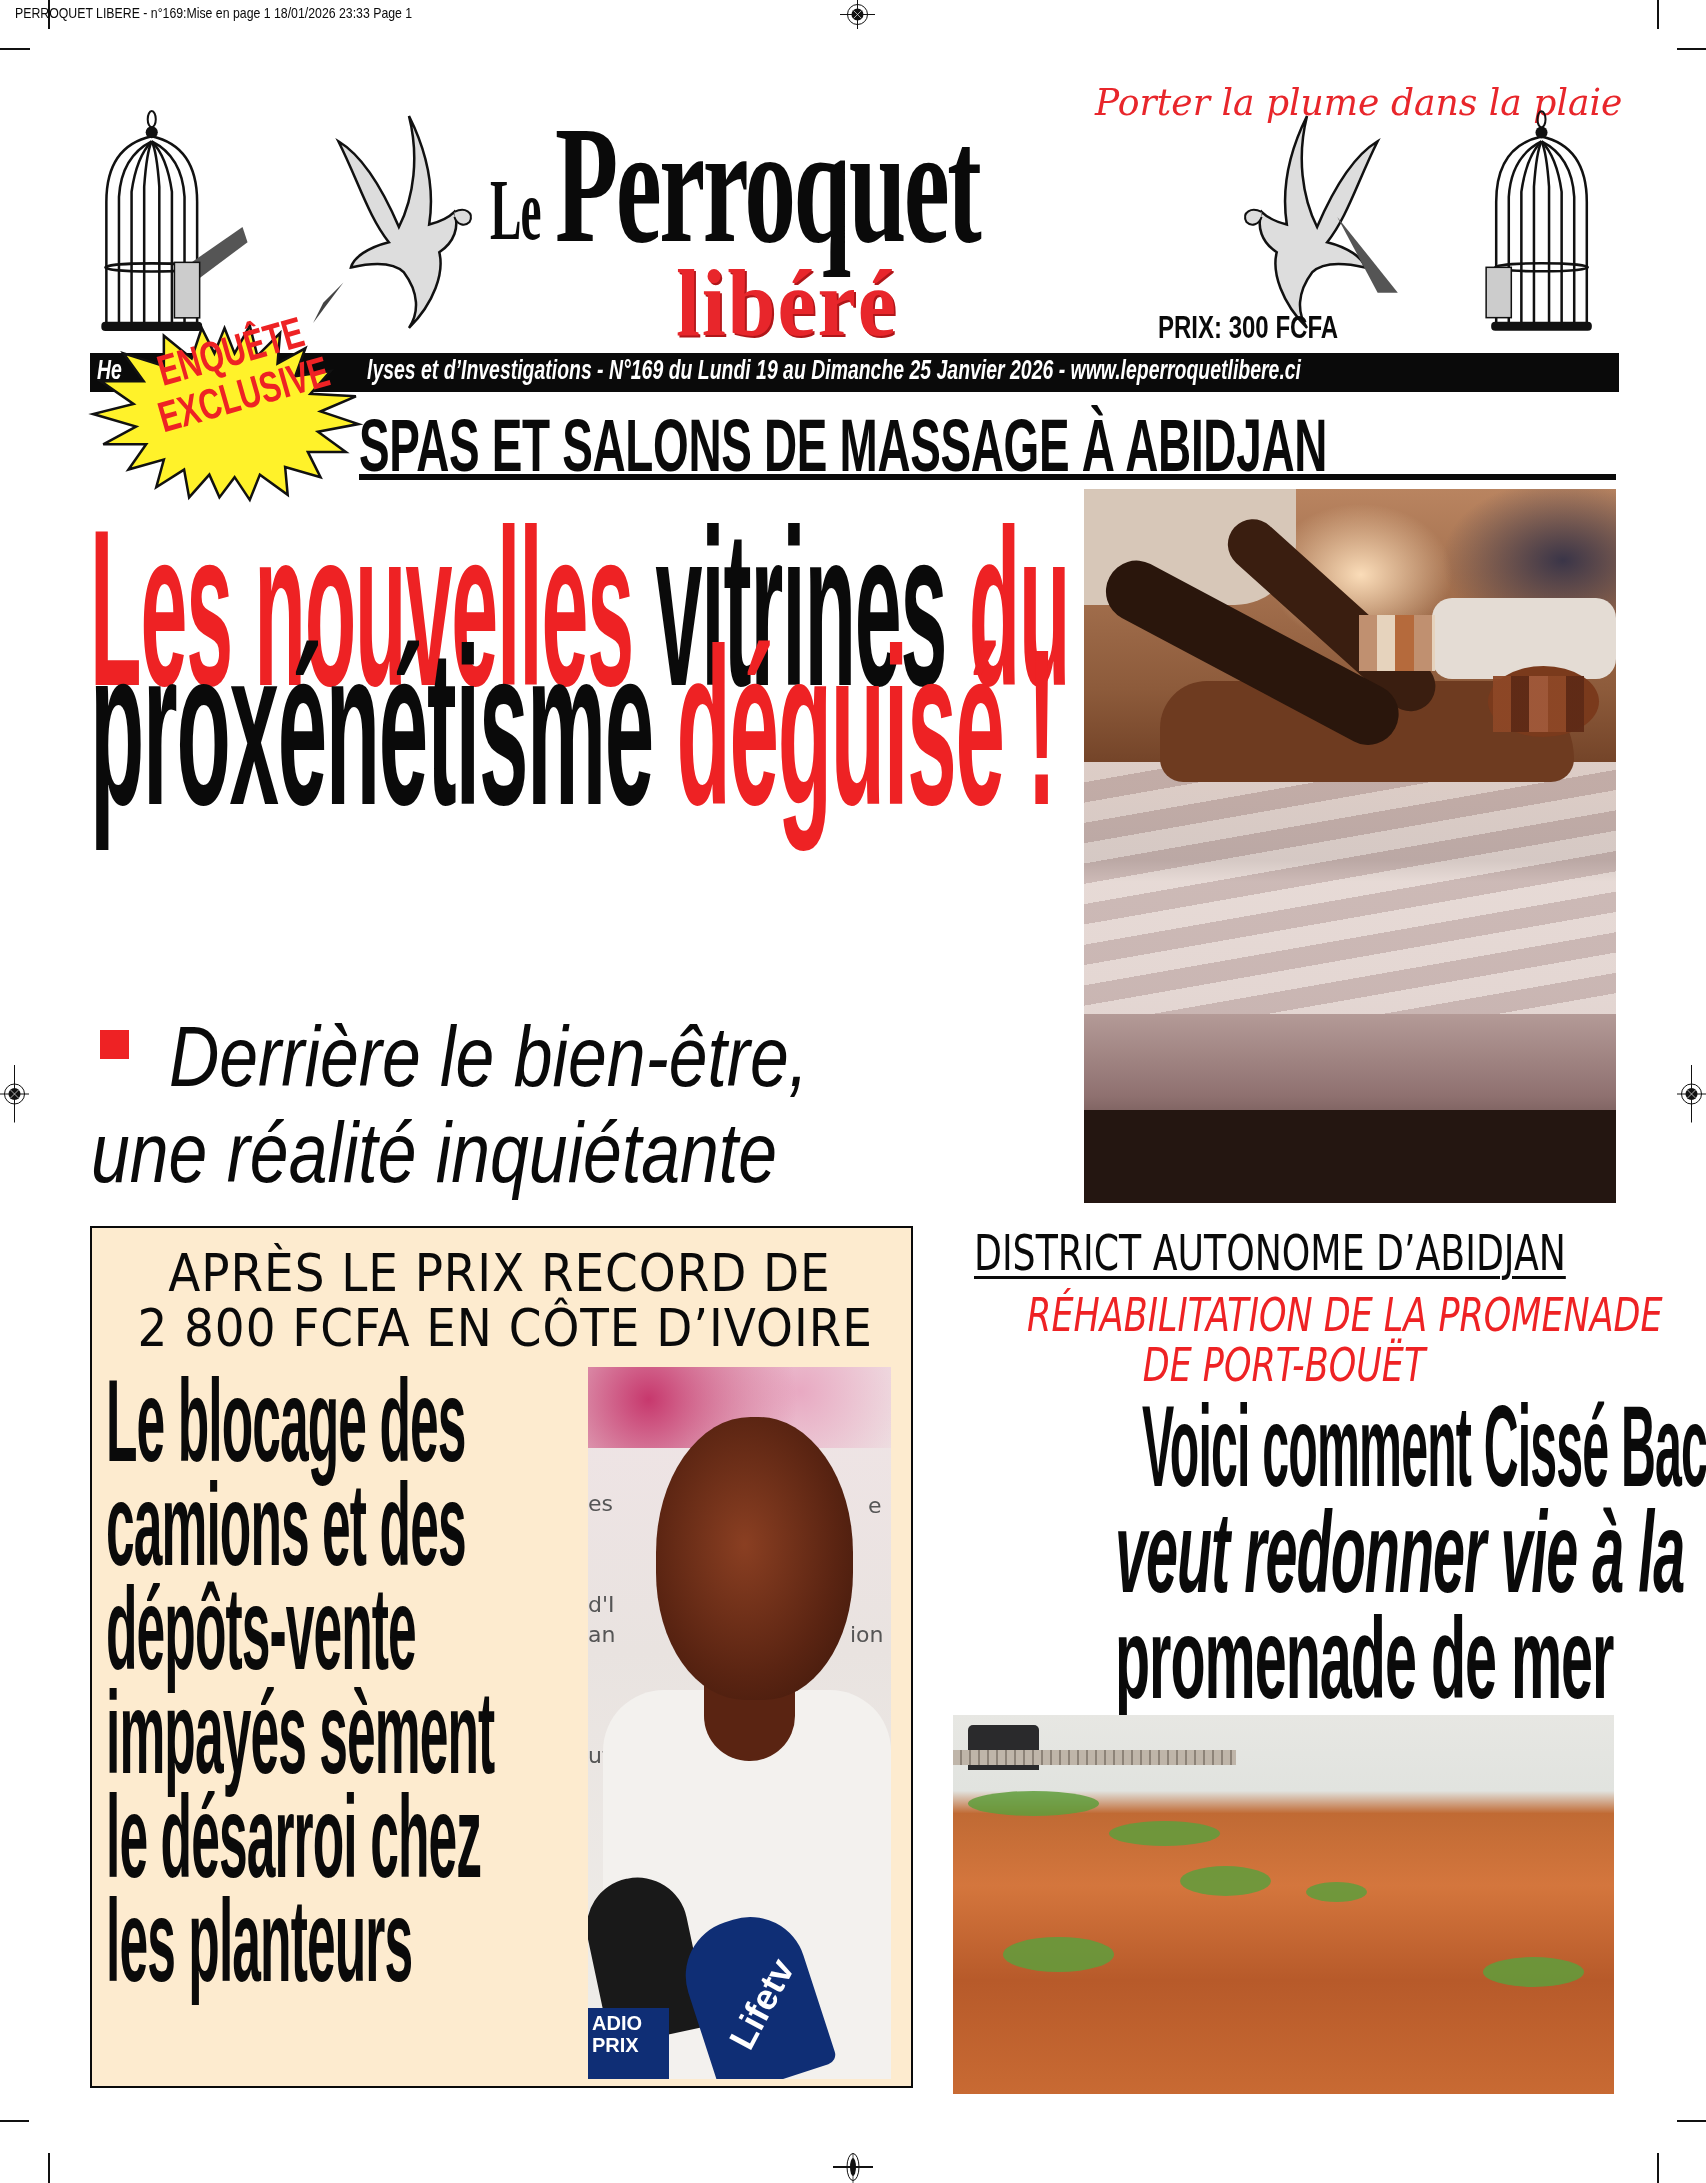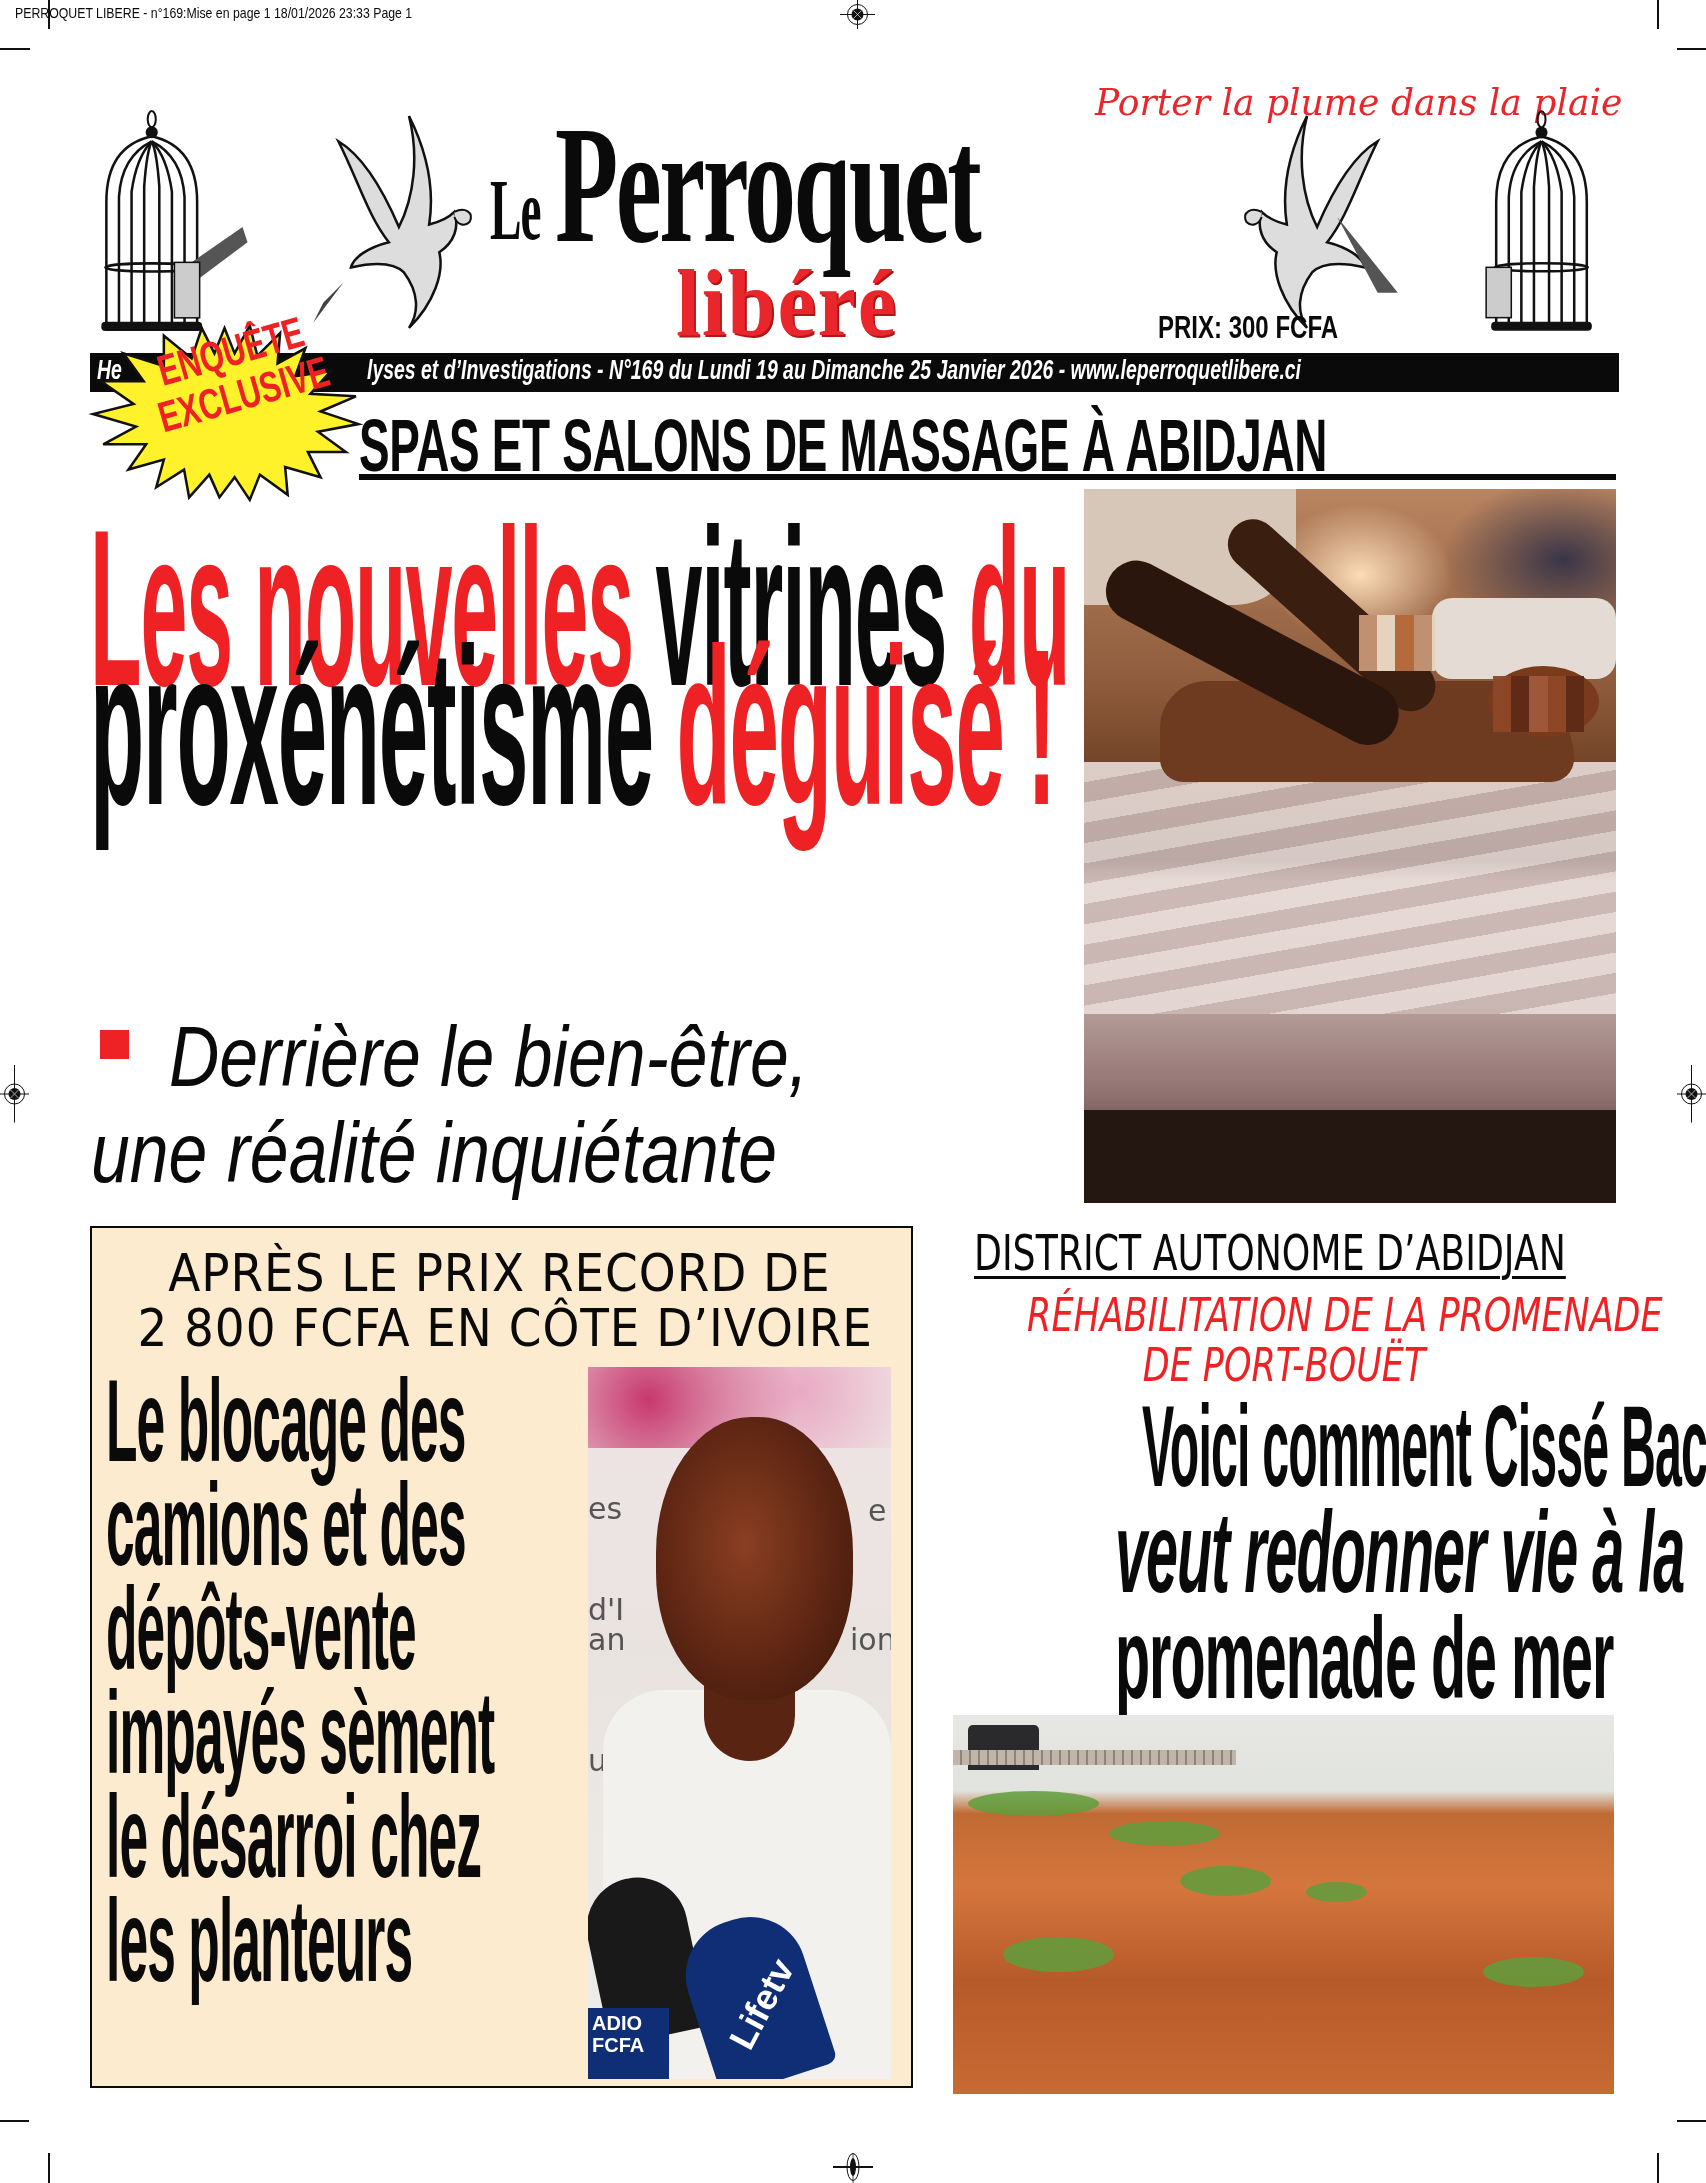--- a/index.html
+++ b/index.html
@@ -106,21 +106,21 @@
   .pmn-neck { position:absolute; left:116px; top:303px; width:91px; height:91px; background:#5a2412; border-radius:0 0 45px 45px; }
   .pmn-mic1 { position:absolute; left:5px; top:510px; width:101px; height:161px; background:#191919;
        border-radius:50px 50px 10px 10px; transform:rotate(-12deg); }
   .pmn-mic2 { position:absolute; left:106px; top:550px; width:121px; height:167px; background:#0f2e75;
        border-radius:56px 56px 10px 10px; transform:rotate(-18deg); }
   .pmn-mic-label { position:absolute; left:126px; top:616px; color:#fff; font-weight:bold; font-size:36px;
        transform:rotate(-62deg); font-family:"Liberation Sans", sans-serif; }
   .pmn-radio { position:absolute; left:0; top:641px; width:81px; height:71px; background:#0f2e75; color:#fff;
        font-weight:bold; font-size:20px; line-height:22px; padding:4px; box-sizing:border-box;
        font-family:"Liberation Sans", sans-serif; }
-  .pmn-bgtext { position:absolute; color:#555; font-size:30px; font-family:"DejaVu Sans", sans-serif; }
+  .pmn-bgtext { position:absolute; color:#555; font-size:22px; font-family:"DejaVu Sans", sans-serif; }
 
   
   .r-kicker { left:974px; top:1229px; font-size:49px; line-height:1; white-space:nowrap;
        font-family:"DejaVu Sans", sans-serif; transform:scaleX(0.74); transform-origin:left top;
        text-decoration:underline; text-decoration-thickness:3px; text-underline-offset:6px; }
   .r-sub { left:946px; width:676px; text-align:center; color:#ee2224; font-style:italic;
        font-size:46px; line-height:1; white-space:nowrap; font-family:"DejaVu Sans", sans-serif;
        transform:scaleX(0.76); transform-origin:center top; }
   .rs-1 { top:1292px; }
   .rs-2 { top:1342px; }
@@ -300,21 +300,21 @@
   <span class="pmn-bgtext" style="left:262px;top:255px;">ion</span>
   <span class="pmn-bgtext" style="left:0;top:376px;">ut.</span>
   <span class="pmn-bgtext" style="left:237px;top:373px;">des p</span>
   <span class="pmn-bgtext" style="left:237px;top:404px;">nsta</span>
   <div class="pmn-shirt"></div>
   <div class="pmn-neck"></div>
   <div class="pmn-head"></div>
   <div class="pmn-mic1"></div>
   <div class="pmn-mic2"></div>
   <span class="pmn-mic-label">Lifetv</span>
-  <div class="pmn-radio">ADIO FCFA</div>
+  <div class="pmn-radio">ADIO PRIX</div>
 </div>
 
 <div class="abs r-kicker">DISTRICT AUTONOME D’ABIDJAN</div>
 <div class="abs r-sub rs-1">RÉHABILITATION DE LA PROMENADE</div>
 <div class="abs r-sub rs-2">DE PORT-BOUËT</div>
 
 <div class="abs r-head rh-1">
     <span class="rh-line">Voici comment Cissé Bacongo</span>
   </div>
 <div class="abs r-head rh-2">

